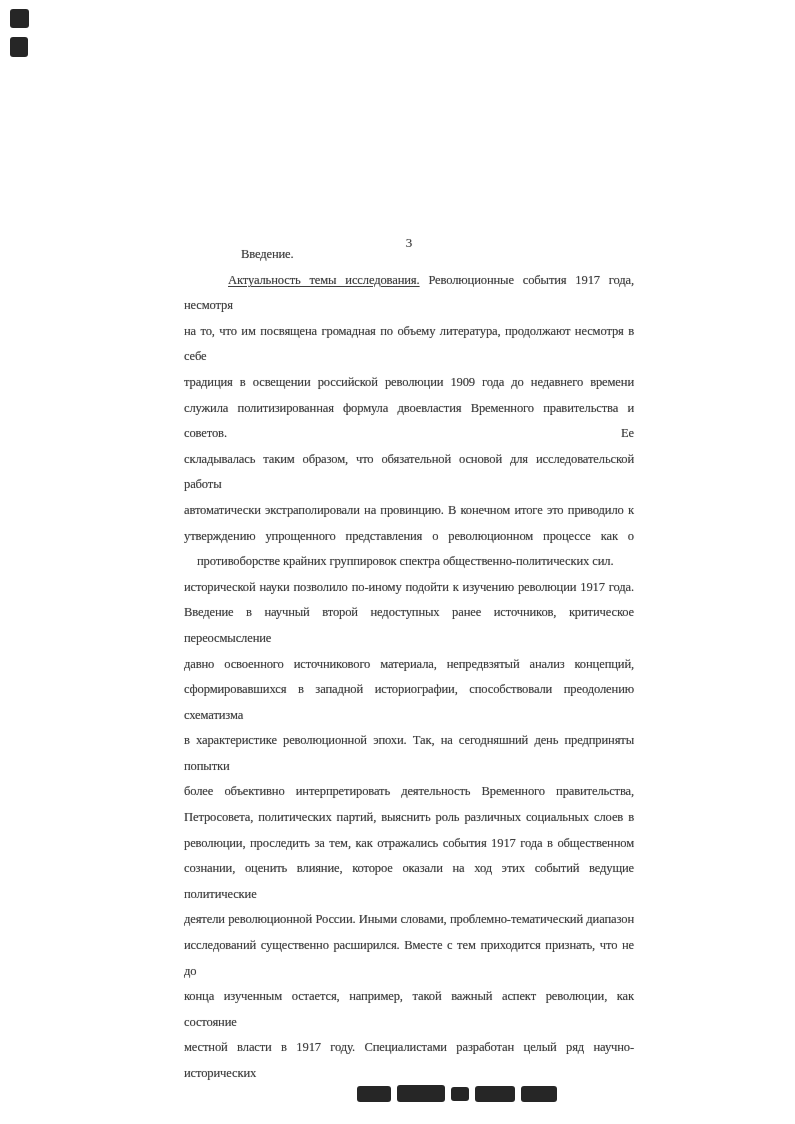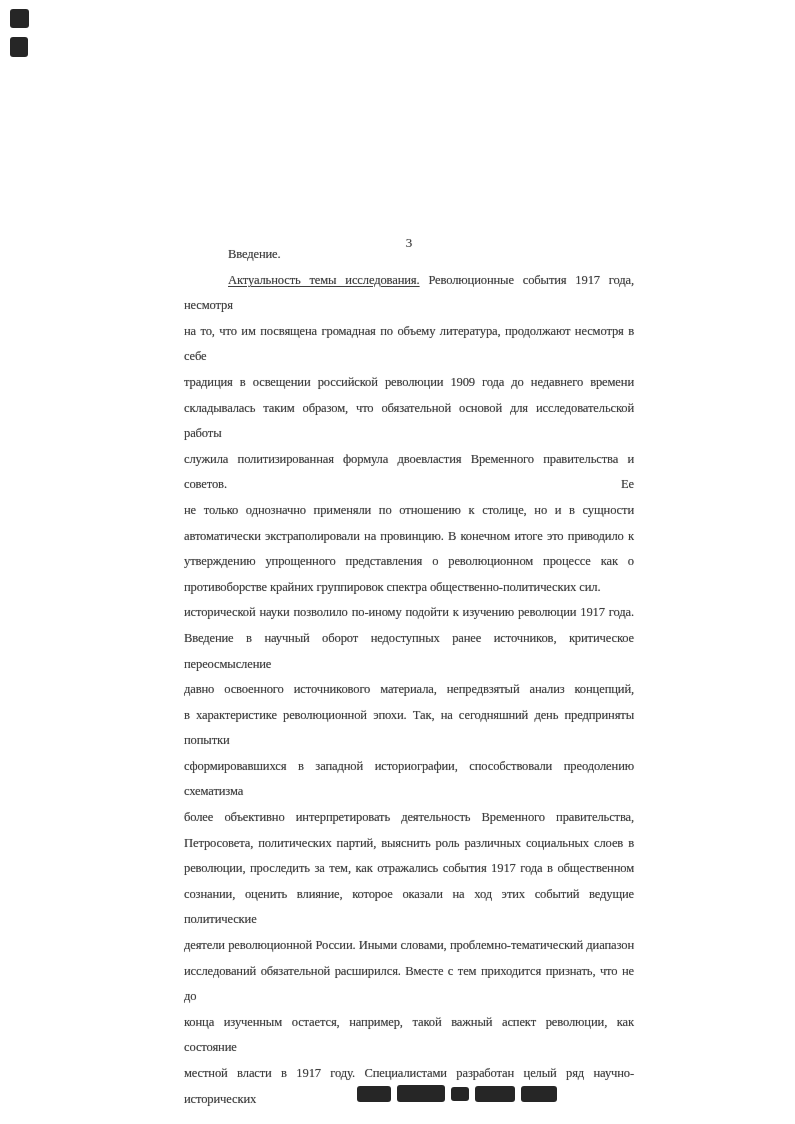--- a/index.html
+++ b/index.html
@@ -23,21 +23,21 @@
     top:242px;left:184px;width:450px;
     font-size:12.6px;
     line-height:25.6px;
     letter-spacing:-0.15px;
     color:#3f3f3f;
     text-shadow:0 0 0.7px rgba(63,63,63,0.5);
   }
   .line{white-space:normal;}
   .line.indent{text-indent:44px;}
   .line.just{text-align:justify;text-align-last:justify;}
-  .line.left{text-align:left;text-align-last:left;}
+  .line.left{text-align:left;text-align-last:left;margin-left:13px;}
   .lead{
     font-weight:normal;
     text-decoration:underline;
     text-underline-offset:2px;
     text-decoration-thickness:1.2px;
   }
   .scan-mark{
     position:absolute;
     background:#161616;
     border-radius:3px;
@@ -48,37 +48,36 @@
 </head>
 <body>
 
 <div class="page">
   <div class="page-number">3</div>
   <div class="text-block">
       <div class="line indent left">Введение.</div>
       <div class="line indent just"><span class="lead">Актуальность темы исследования.</span> Революционные события 1917 года, несмотря</div>
       <div class="line just">на то, что им посвящена громадная по объему литература, продолжают несмотря в себе</div>
       <div class="line just">традиция в освещении российской революции 1909 года до недавнего времени</div>
+      <div class="line just">служила политизированная формула двоевластия Временного правительства и советов. Ее</div>
       <div class="line just">складывалась таким образом, что обязательной основой для исследовательской работы</div>
-      <div class="line just">служила политизированная формула двоевластия Временного правительства и советов. Ее</div>
-      <div class="line just">не только однозначно применяли по отношению к столице, но и в сущности</div>
       <div class="line just">автоматически экстраполировали на провинцию. В конечном итоге это приводило к</div>
       <div class="line just">утверждению упрощенного представления о революционном процессе как о</div>
       <div class="line left">противоборстве крайних группировок спектра общественно-политических сил.</div>
       <div class="line just">исторической науки позволило по-иному подойти к изучению революции 1917 года.</div>
-      <div class="line just">Введение в научный оборот недоступных ранее источников, критическое переосмысление</div>
+      <div class="line just">Введение в научный второй недоступных ранее источников, критическое переосмысление</div>
       <div class="line just">давно освоенного источникового материала, непредвзятый анализ концепций,</div>
+      <div class="line just">сформировавшихся в западной историографии, способствовали преодолению схематизма</div>
       <div class="line just">в характеристике революционной эпохи. Так, на сегодняшний день предприняты попытки</div>
-      <div class="line just">сформировавшихся в западной историографии, способствовали преодолению схематизма</div>
       <div class="line just">более объективно интерпретировать деятельность Временного правительства,</div>
       <div class="line just">Петросовета, политических партий, выяснить роль различных социальных слоев в</div>
       <div class="line just">революции, проследить за тем, как отражались события 1917 года в общественном</div>
       <div class="line just">сознании, оценить влияние, которое оказали на ход этих событий ведущие политические</div>
       <div class="line just">деятели революционной России. Иными словами, проблемно-тематический диапазон</div>
-      <div class="line just">исследований обязательной расширился. Вместе с тем приходится признать, что не до</div>
+      <div class="line just">исследований существенно расширился. Вместе с тем приходится признать, что не до</div>
       <div class="line just">конца изученным остается, например, такой важный аспект революции, как состояние</div>
       <div class="line just">местной власти в 1917 году. Специалистами разработан целый ряд научно-исторических</div>
     </div>
   <div>
       <div class="scan-mark" style="left: 10px; top: 9px; width: 19px; height: 19px; background: rgb(22, 22, 22);"></div>
       <div class="scan-mark" style="left: 10px; top: 37px; width: 18px; height: 20px; background: rgb(22, 22, 22);"></div>
       <div class="scan-mark" style="left: 357px; top: 1086px; width: 34px; height: 16px; background: rgb(22, 22, 22);"></div>
       <div class="scan-mark" style="left: 397px; top: 1085px; width: 48px; height: 17px; background: rgb(22, 22, 22);"></div>
       <div class="scan-mark" style="left: 451px; top: 1087px; width: 18px; height: 14px; background: rgb(22, 22, 22);"></div>
       <div class="scan-mark" style="left: 475px; top: 1086px; width: 40px; height: 16px; background: rgb(22, 22, 22);"></div>

